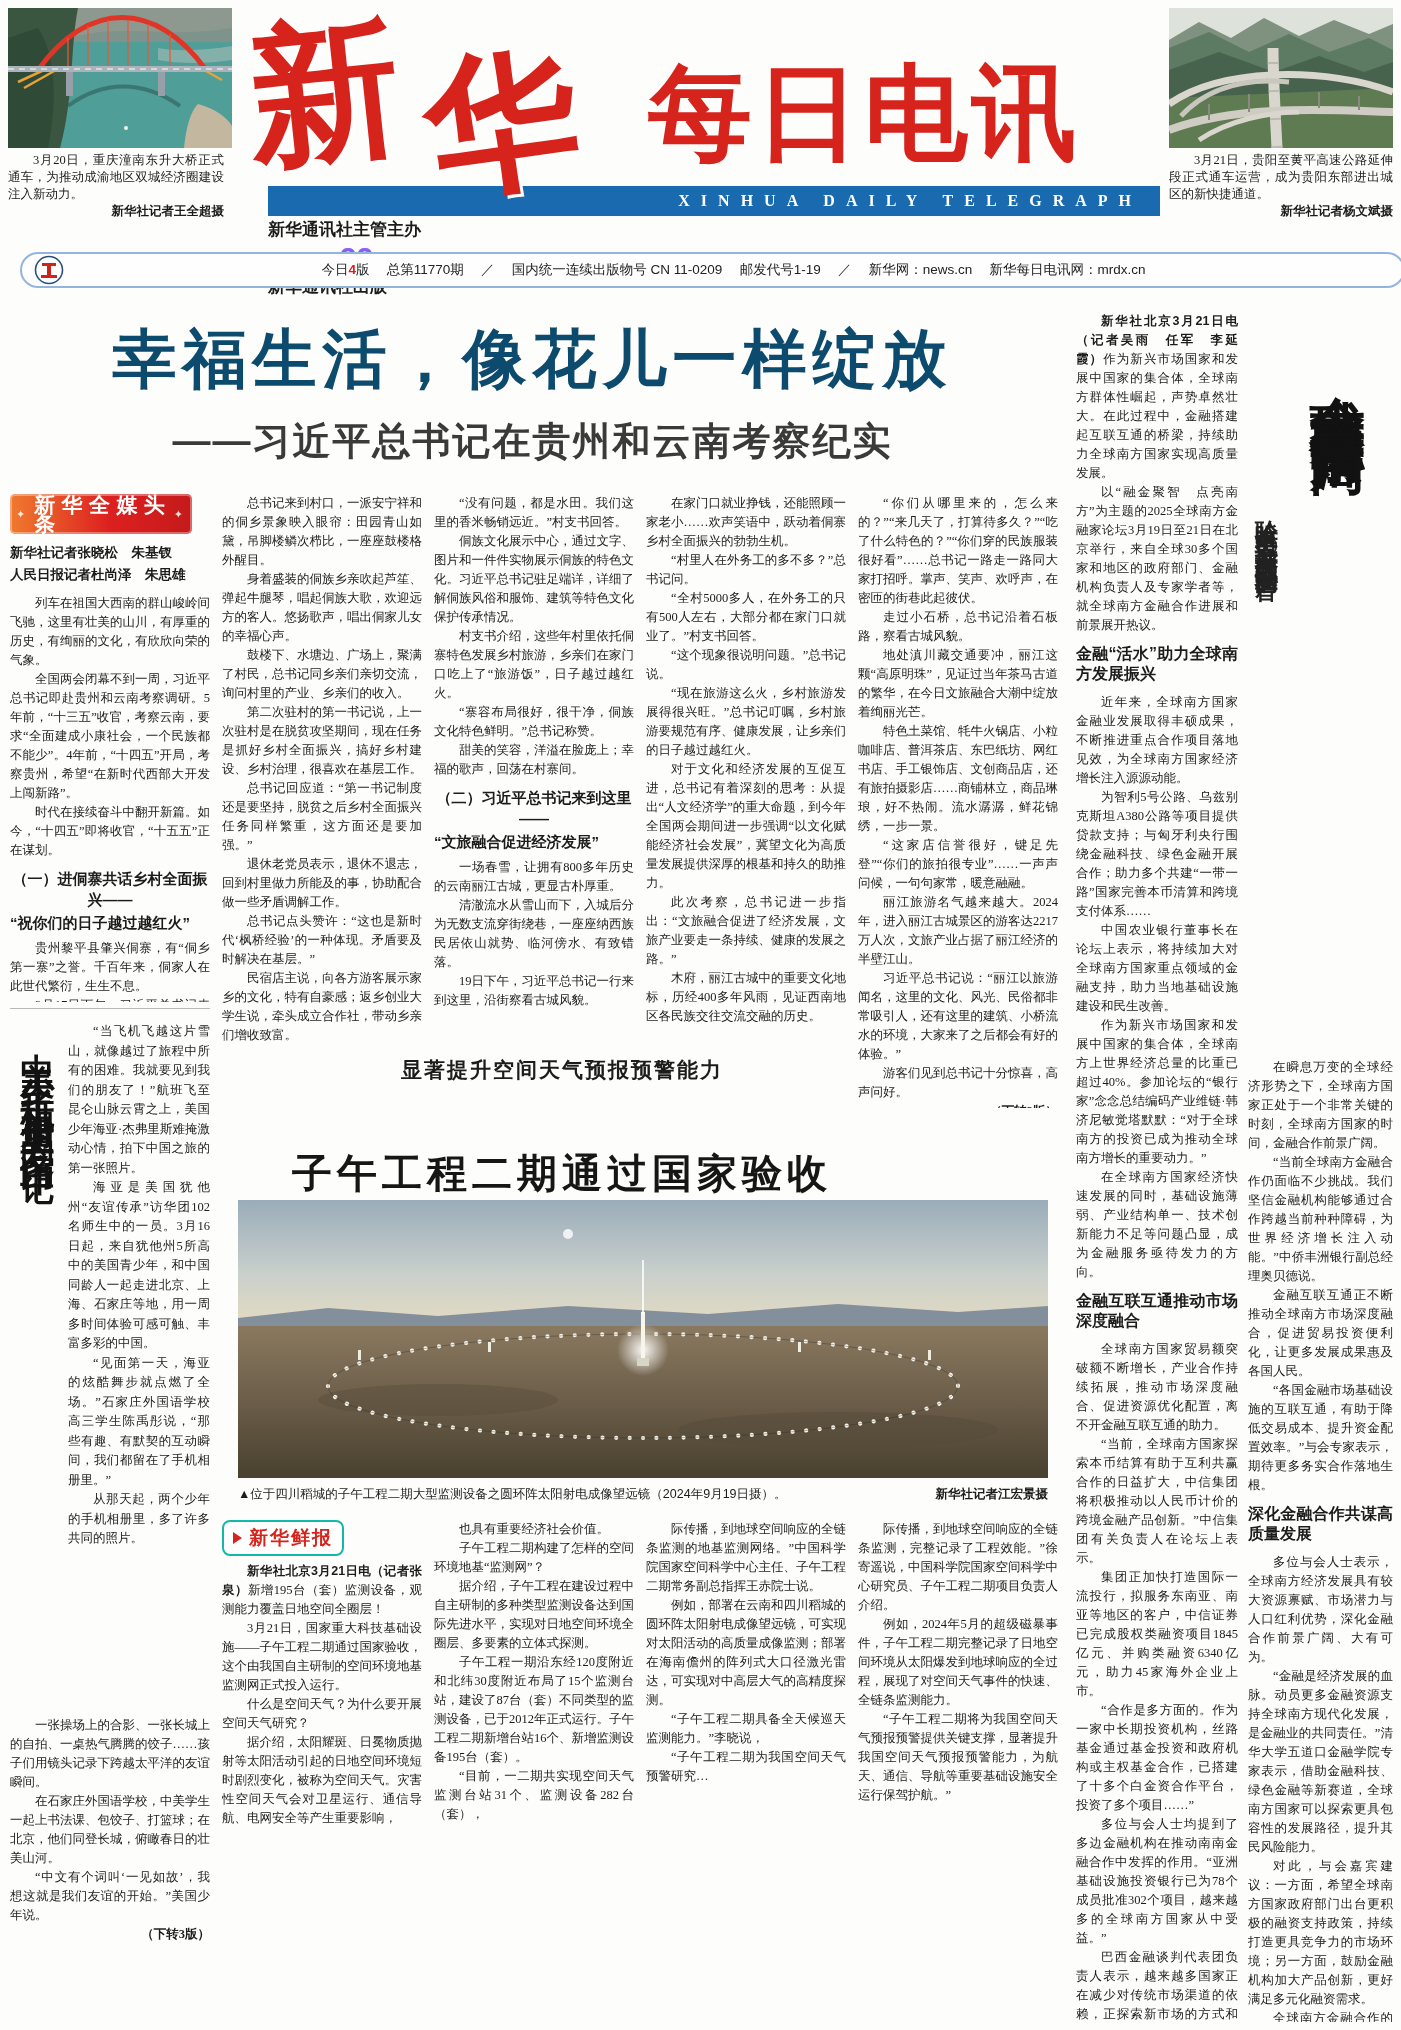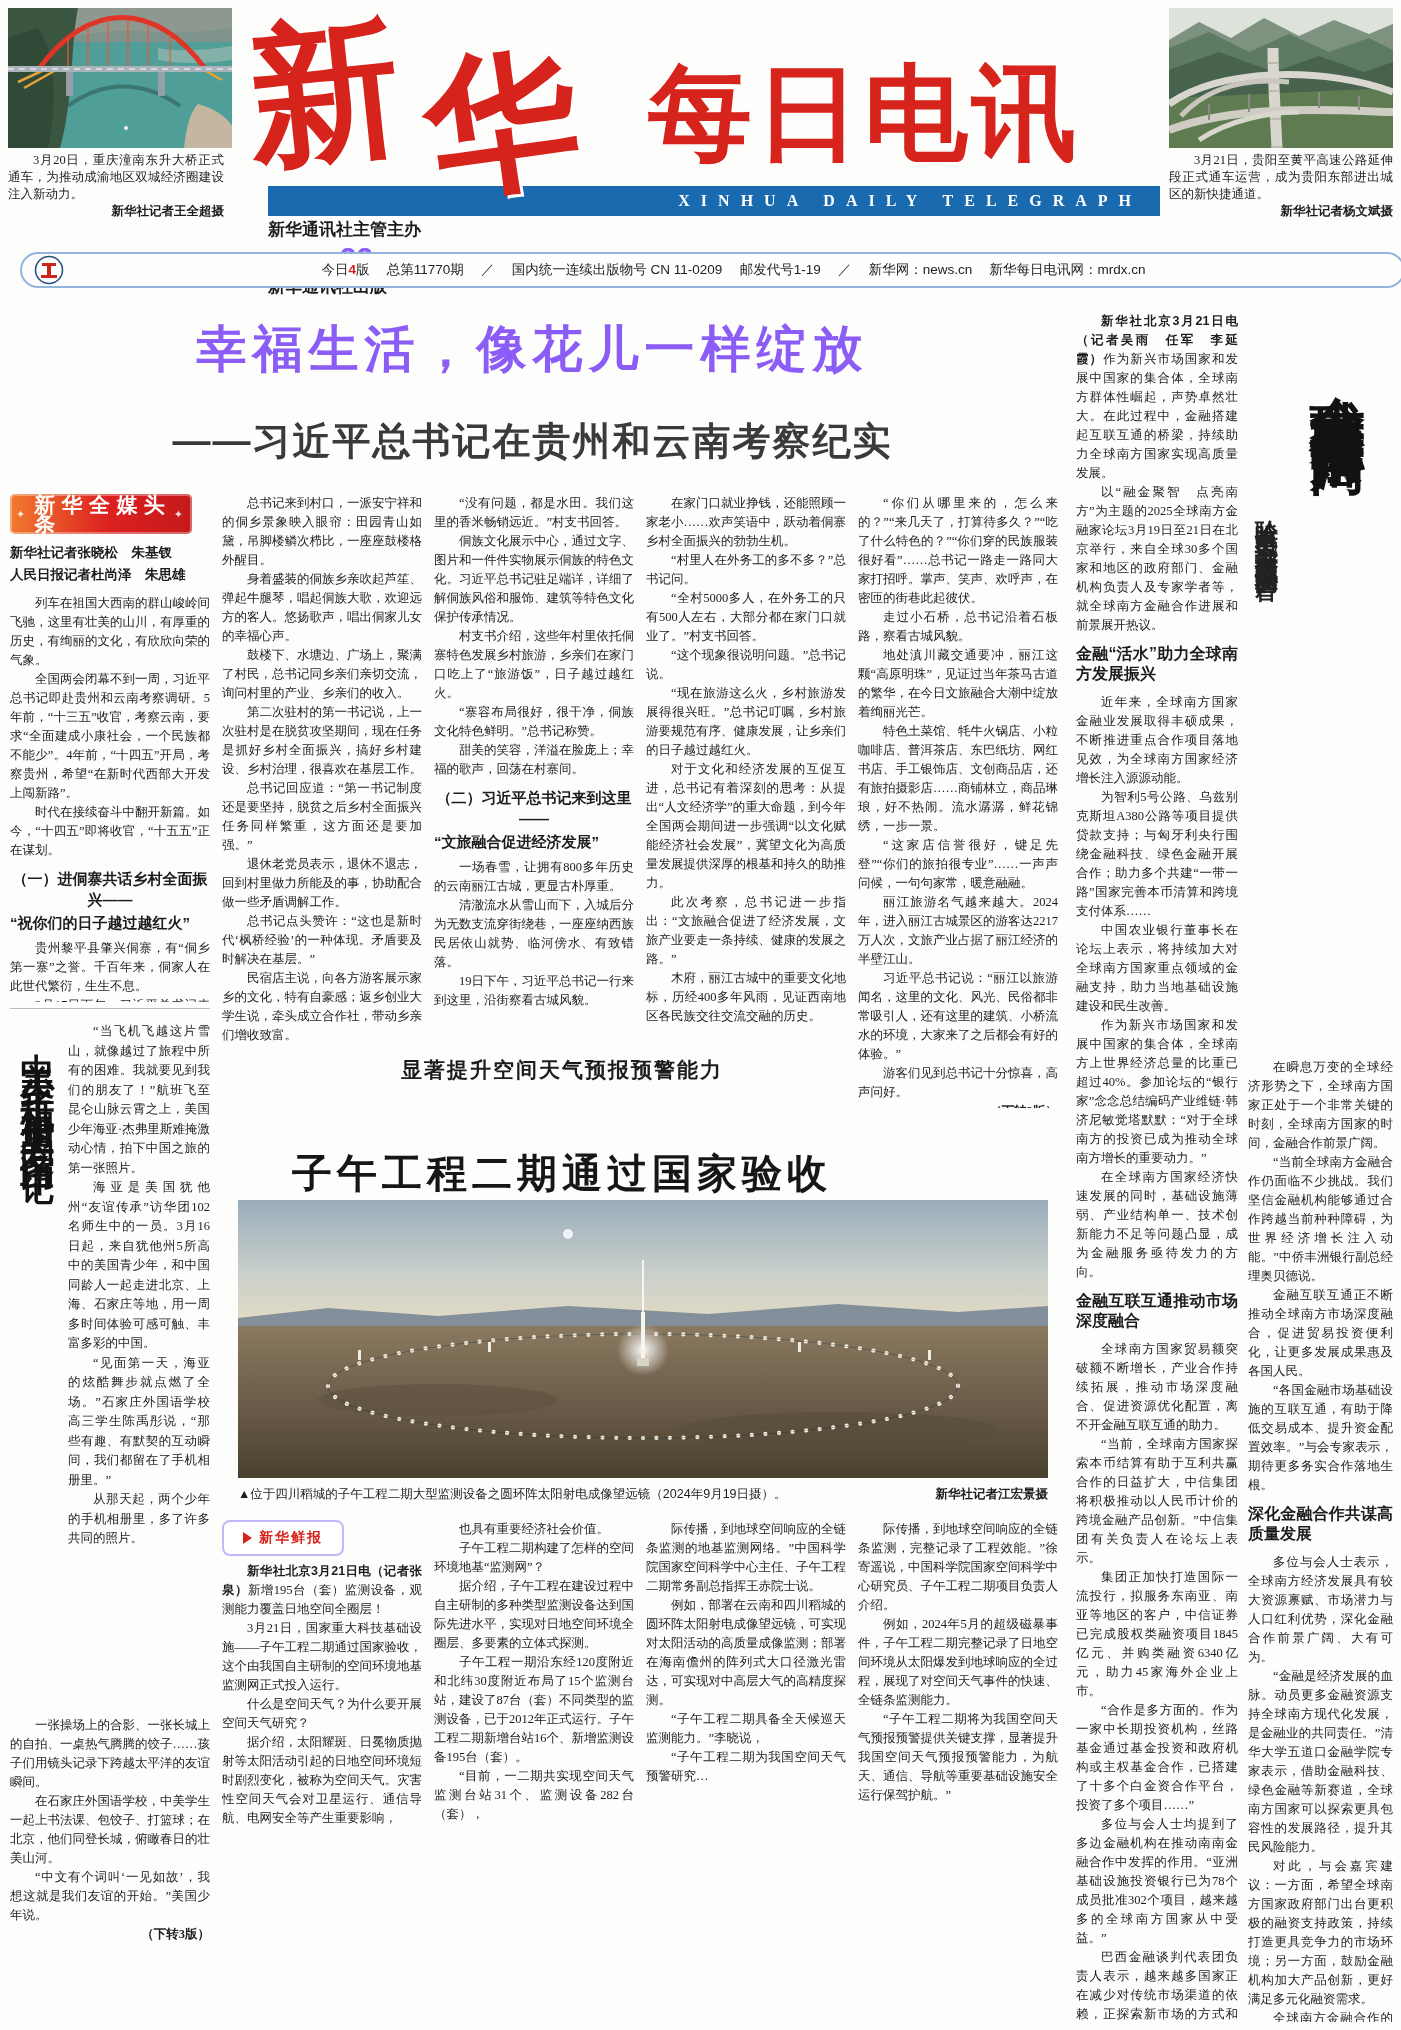--- a/index.html
+++ b/index.html
@@ -15,34 +15,34 @@
   .bluebar{background:#1a6ab0;height:30px;}
   .bluebar span{color:#fff;font-size:16px;letter-spacing:11px;font-weight:bold;font-family:"Liberation Serif","DejaVu Serif",serif;}
   .daterow{display:flex;justify-content:space-between;align-items:baseline;width:892px;flex-direction:column;}
   .daterow .b{font-weight:bold;font-size:17px;font-family:"Liberation Sans","DejaVu Sans",sans-serif;}
   .daterow .mid{font-size:15px;font-family:"Liberation Sans","DejaVu Sans",sans-serif;}
   .daterow .day{color:#8b5cf6;font-size:30px;font-weight:bold;}
   .infobar{border:2px solid #93b5dd;border-radius:18px;height:32px;display:flex;align-items:center;background:#fefefe;}
   .infobar .txt{flex:1;text-align:center;font-size:13.5px;font-family:"Liberation Sans","DejaVu Sans",sans-serif;color:#222;}
   .infobar .red{color:#d6231c;font-weight:bold;}
   
-  .mainhead{font-size:50px;font-weight:900;letter-spacing:6px;color:#8b5cf6;text-align:center;font-family:"Liberation Serif","DejaVu Serif",serif;}
+  .mainhead{font-size:64px;font-weight:900;letter-spacing:6px;color:#0c4a6e;text-align:center;font-family:"Liberation Serif","DejaVu Serif",serif;}
   .subhead{font-size:38px;font-weight:bold;color:#3a3a3a;text-align:center;font-family:"Liberation Sans","DejaVu Sans",sans-serif;letter-spacing:2px;}
   
   .col{overflow:hidden;text-align:justify;font-size:12.5px;line-height:19px;}
   .col p{margin:0;text-indent:2em;}
   .col p.h{font-family:"Liberation Sans","DejaVu Sans",sans-serif;font-weight:bold;font-size:15px;text-indent:0;text-align:center;margin:8px 0 2px 0;line-height:21px;}
   .col p.h2{font-family:"Liberation Sans","DejaVu Sans",sans-serif;font-weight:bold;font-size:15px;text-indent:0;margin:0 0 6px 0;line-height:21px;}
   .col p.rh{font-family:"Liberation Sans","DejaVu Sans",sans-serif;font-weight:bold;font-size:16px;text-indent:0;margin:9px 0;line-height:20px;}
   .col p.turn{text-align:right;font-weight:bold;text-indent:0;}
   .col b{font-family:"Liberation Sans","DejaVu Sans",sans-serif;}
   .badge-red{background:linear-gradient(90deg,#f07a2e,#dc2020 55%,#c51a1a);border-radius:5px;color:#fff;font-family:"Liberation Sans","DejaVu Sans",sans-serif;font-weight:bold;font-size:21px;letter-spacing:3px;display:flex;align-items:center;justify-content:center;height:40px;box-shadow:inset 0 0 0 2px rgba(255,255,255,.35);}
   .badge-red .deco{font-size:11px;margin:0 6px;opacity:.85;}
   .byline{font-family:"Liberation Sans","DejaVu Sans",sans-serif;font-weight:bold;font-size:13.5px;line-height:22px;margin-top:8px;}
-  .badge-fresh{border:2px solid #c4b5fd;border-radius:8px;color:#d6231c;font-family:"Liberation Sans","DejaVu Sans",sans-serif;font-weight:bold;font-size:14px;letter-spacing:2px;display:flex;align-items:center;justify-content:center;height:32px;background:#fff;}
+  .badge-fresh{border:2px solid #14b8a6;border-radius:8px;color:#d6231c;font-family:"Liberation Sans","DejaVu Sans",sans-serif;font-weight:bold;font-size:19px;letter-spacing:2px;display:flex;align-items:center;justify-content:center;height:32px;background:#fff;}
   .badge-fresh .flag{width:0;height:0;border-left:9px solid #d6231c;border-top:6px solid transparent;border-bottom:6px solid transparent;margin-right:7px;}
   
   .vtitle{writing-mode:vertical-rl;text-orientation:upright;font-family:"Liberation Serif","DejaVu Serif",serif;font-weight:900;color:#121212;}
   .vsub{writing-mode:vertical-rl;text-orientation:upright;font-family:"Liberation Sans","DejaVu Sans",sans-serif;font-weight:bold;color:#222;}
   
   .kicker{font-family:"Liberation Sans","DejaVu Sans",sans-serif;font-weight:bold;font-size:21px;text-align:center;letter-spacing:2px;}
   .mheadline{font-family:"Liberation Serif","DejaVu Serif",serif;font-weight:900;font-size:40px;text-align:center;letter-spacing:5px;color:#161616;}
   .photocap{font-size:12.5px;display:flex;justify-content:space-between;font-family:"Liberation Sans","DejaVu Sans",sans-serif;}
   .rule{background:#b9b9b9;height:1px;}
   .quotecol{overflow:hidden;text-align:justify;font-size:12.5px;line-height:19.5px;font-family:"Liberation Serif","DejaVu Serif",serif;color:#222;}

